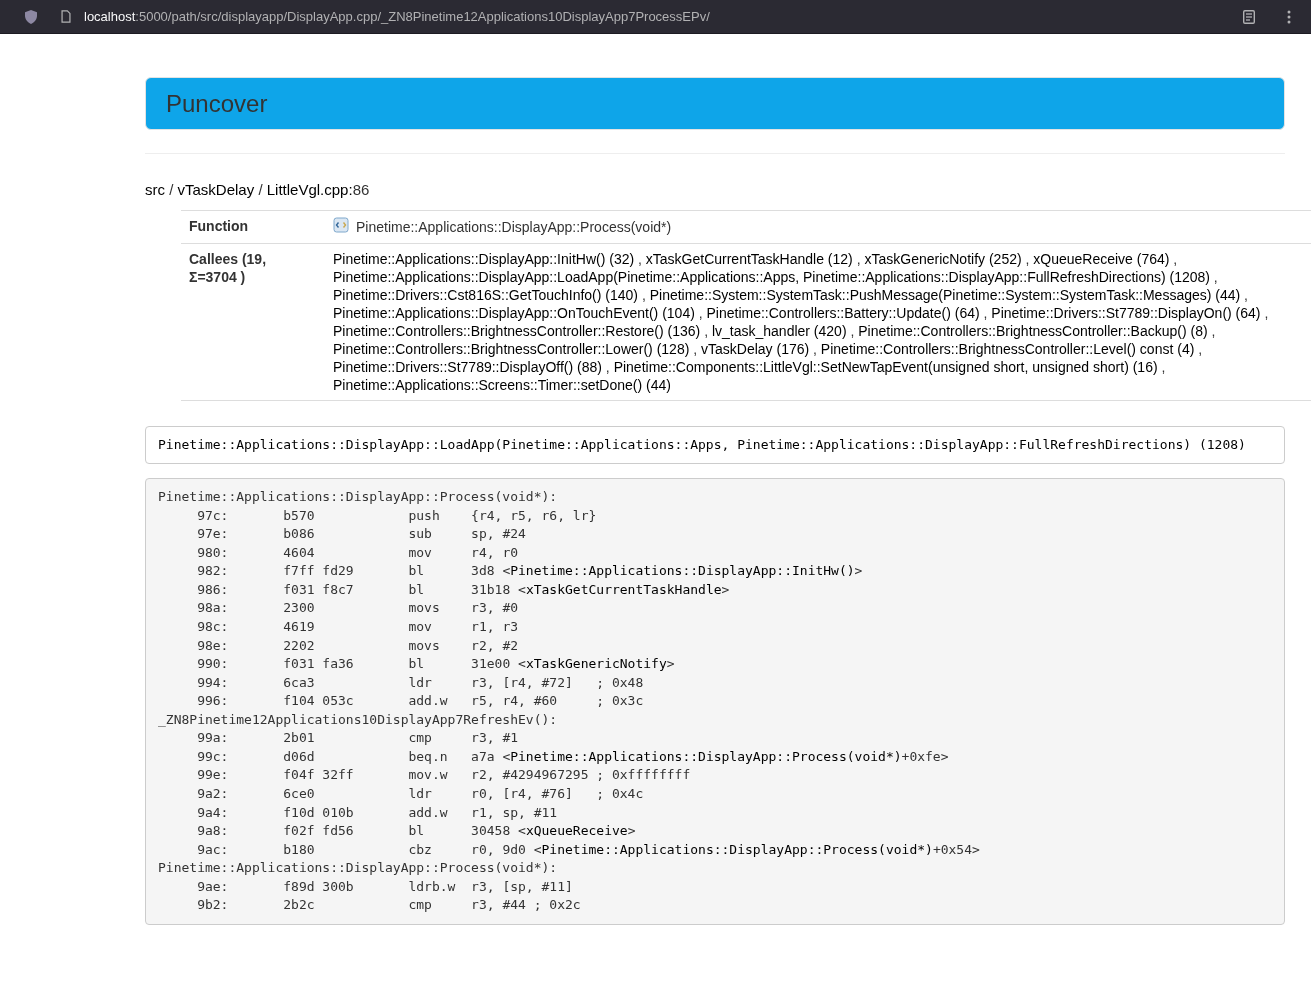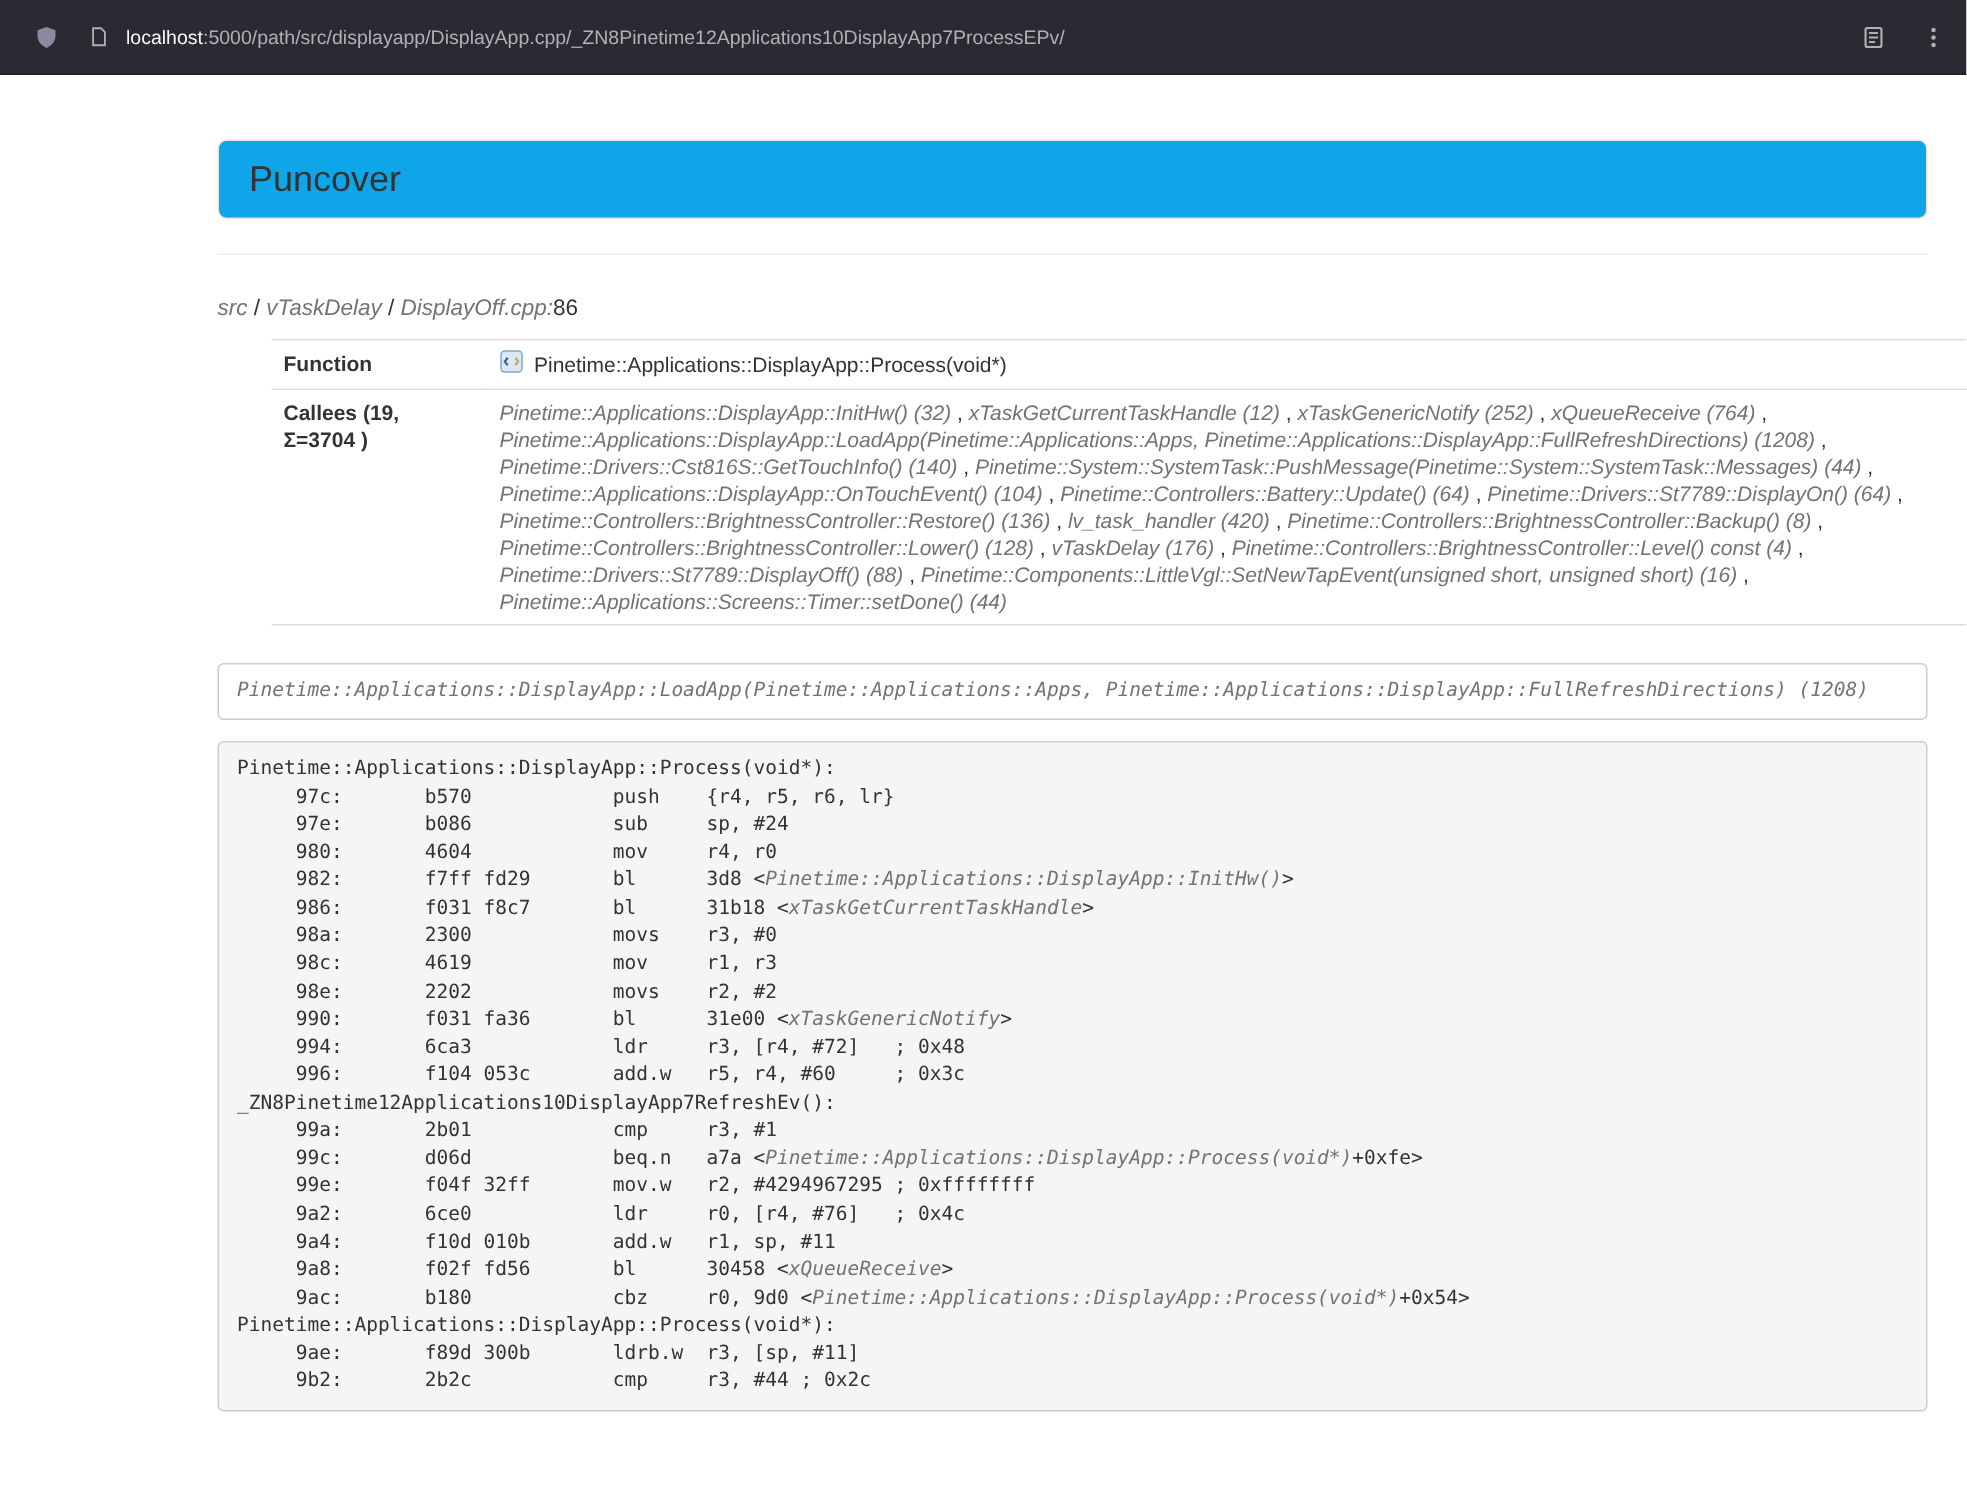--- a/index.html
+++ b/index.html
@@ -4,21 +4,21 @@
 <style>
   * { box-sizing: border-box; margin: 0; padding: 0; }
   html, body {
     width: 1311px; height: 998px; overflow: hidden;
     background: #ffffff;
     font-family: "Liberation Sans", sans-serif;
     color: #333;
   }
   
   .chrome {
-    height: 50px; background: #2b2a33; border-bottom: 1px solid #1c1b22;
+    height: 34px; background: #2b2a33; border-bottom: 1px solid #1c1b22;
     display: flex; align-items: center;
   }
   .chrome .icon { display: inline-flex; align-items: center; justify-content: center; }
   .ic-shield { margin-left: 23px; }
   .ic-page { margin-left: 20px; }
   .urltext {
     margin-left: 11px; flex: 1; font-size: 13px; color: #b1b1b3;
     white-space: nowrap; overflow: hidden; cursor: text;
   }
   .urltext .host { color: #f9f9fa; }
@@ -26,21 +26,21 @@
   .ic-menu { margin-right: 14px; }
   
   .content { margin-left: 145px; width: 1140px; }
   .jumbo {
     margin-top: 43px; border: 1px solid #e3e3e3; border-radius: 6px;
     padding: 12px 20px; background: #0ea5e9;
   }
   .jumbo h1 { font-size: 24px; font-weight: 500; color: #333; line-height: 27px; }
   hr.rule { border: 0; border-top: 1px solid #eee; margin: 23px 0 0 0; }
   .breadcrumb { margin-top: 27px; font-size: 15px; line-height: 18px; color: #333; }
-  a.lnk { color: #737373; text-decoration: none; cursor: pointer; font-style: italic; }
+  a.lnk { color: #000000; text-decoration: none; cursor: pointer; }
   
   table.outer { width: 100%; border-collapse: collapse; margin-top: 11px; font-size: 14px; margin-left: 36px; }
   table.outer > tbody > tr { border-top: 1px solid #ddd; }
   table.outer > tbody > tr.lastrow { border-bottom: 1px solid #ddd; }
   table.outer th.rowlabel {
     width: 144px; text-align: left; vertical-align: top;
     font-weight: bold; padding: 6px 8px; line-height: 18px;
   }
   table.outer > tbody > tr > td { padding: 6px 8px; vertical-align: top; line-height: 18px; }
   .func-line { display: flex; align-items: center; }
@@ -106,21 +106,21 @@
 </div>
 
 <div class="content">
 
   <div class="jumbo">
     <h1>Puncover</h1>
   </div>
 
   <hr class="rule">
 
-  <div class="breadcrumb"><a class="lnk">src</a> / <a class="lnk">vTaskDelay</a> / <a class="lnk">DisplayOff.cpp:</a>86</div>
+  <div class="breadcrumb"><a class="lnk">src</a> / <a class="lnk">vTaskDelay</a> / <a class="lnk">LittleVgl.cpp:</a>86</div>
 
   <table class="outer">
     <tbody>
       <tr>
         <th class="rowlabel">Function</th>
         <td>
           <div class="func-line">
             <span class="icon">
               <svg width="16" height="16" viewBox="0 0 16 16">
                 <rect x="1" y="1" width="14" height="14" rx="2.5" fill="#dbe7f3" stroke="#7fa8cc"></rect>

